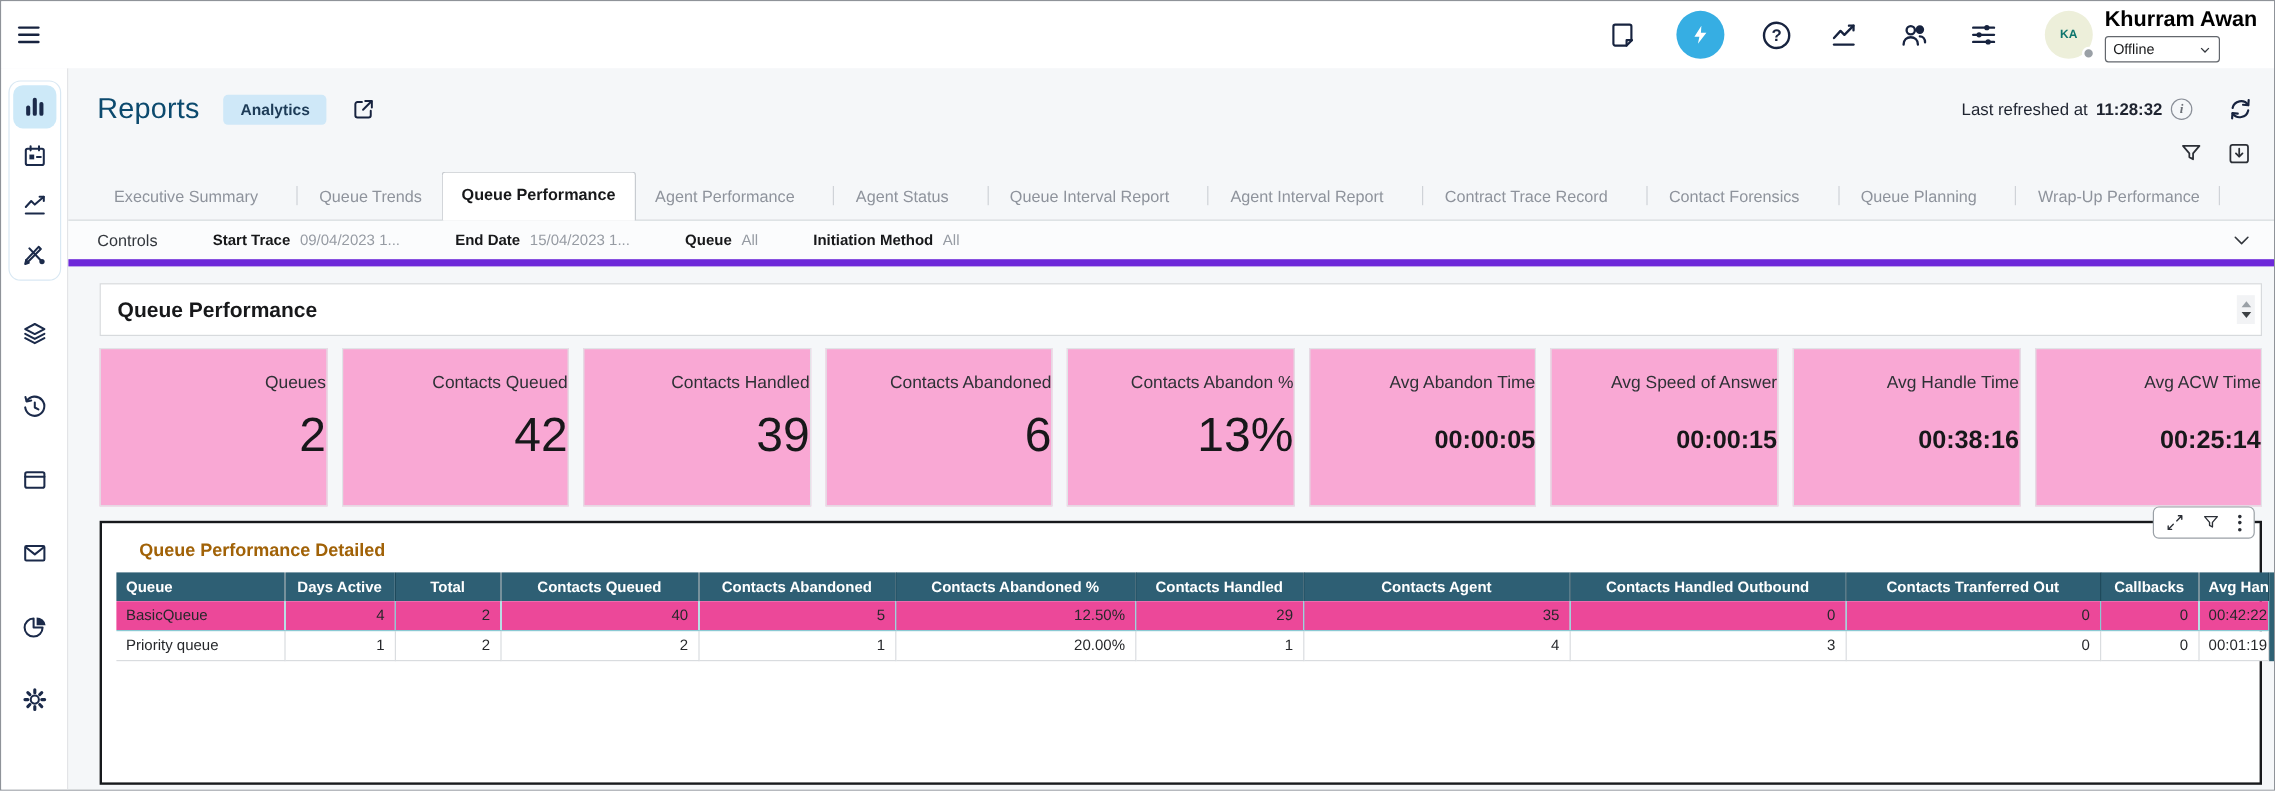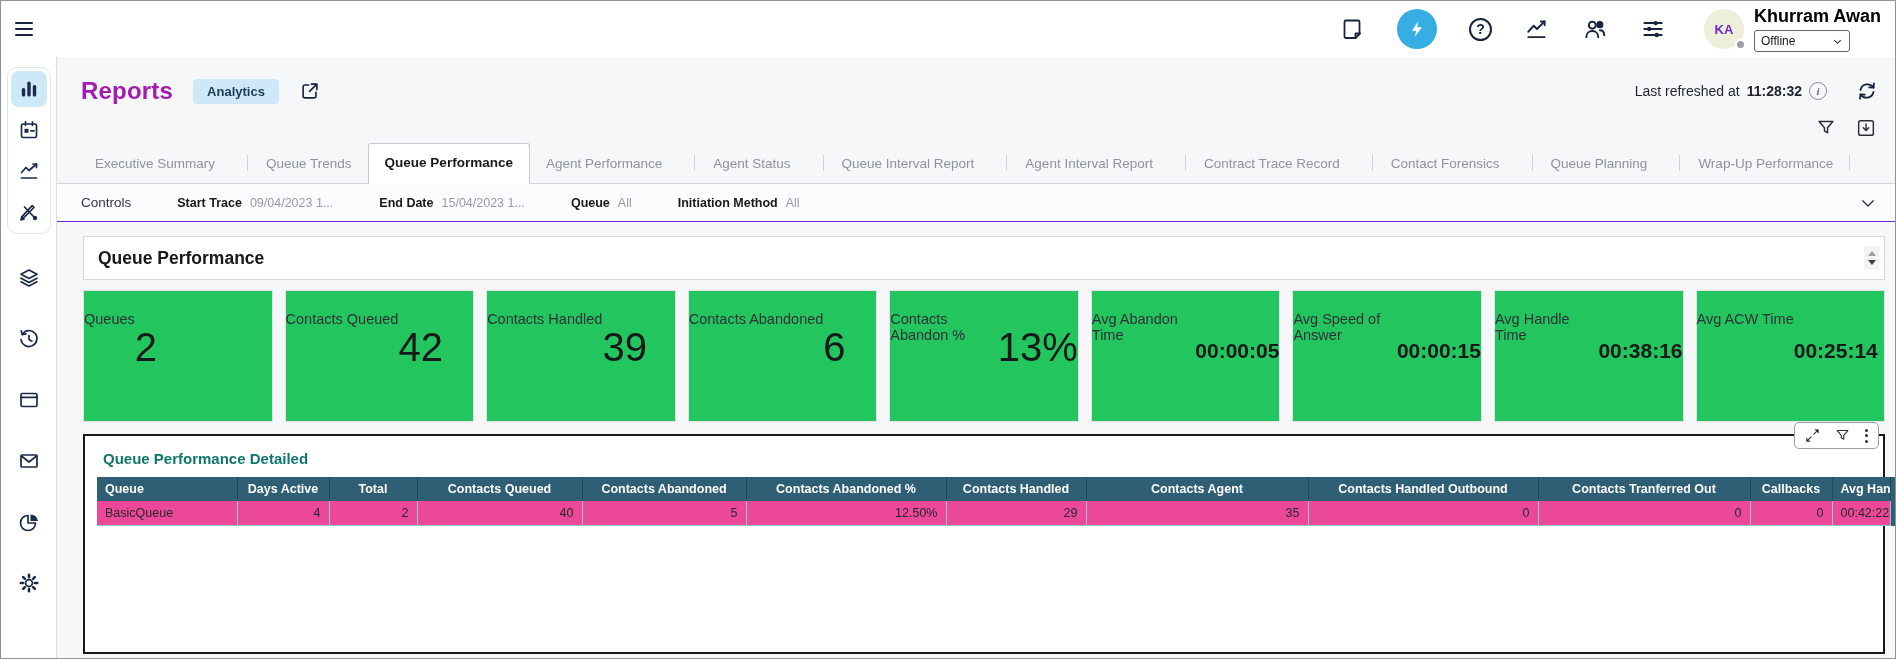--- a/index.html
+++ b/index.html
@@ -13,22 +13,22 @@
             justify-content:space-between; padding:0 14px 0 14px; flex:0 0 auto; }
   .hamburger { width:26px; height:26px; display:flex; flex-direction:column; justify-content:center; gap:4px; cursor:pointer; }
   .hamburger span { display:block; width:18px; height:2px; background:#17233f; border-radius:1px; }
   .top-right { display:flex; align-items:center; gap:32px; }
   .tb-icon { width:26px; height:26px; display:flex; align-items:center; justify-content:center; }
   .tb-icon svg { stroke:#17233f; fill:none; stroke-width:1.8; stroke-linecap:round; stroke-linejoin:round; }
   .boost-btn { width:40px; height:40px; border-radius:50%; background:#36aee3; display:flex; align-items:center; justify-content:center; }
   .help-circle { width:23px; height:23px; border-radius:50%; border:2px solid #17233f; color:#17233f;
                  font-size:14px; font-weight:700; display:flex; align-items:center; justify-content:center; }
   .user-cluster { display:flex; align-items:center; gap:10px; margin-left:6px; }
-  .avatar { width:40px; height:40px; border-radius:50%; background:#edefda; color:#6d28d9; font-weight:700;
-            font-size:13px; display:flex; align-items:center; justify-content:center; position:relative; }
+  .avatar { width:40px; height:40px; border-radius:50%; background:#edefda; color:#0f766e; font-weight:700;
+            font-size:10px; display:flex; align-items:center; justify-content:center; position:relative; }
   .status-dot { position:absolute; right:-2px; bottom:-1px; width:11px; height:11px; border-radius:50%;
                 background:#9aa0a6; border:2px solid #fff; }
   .user-meta { display:flex; flex-direction:column; gap:3px; }
   .user-name { font-size:18px; font-weight:700; color:#000000; }
   .status-select { width:96px; height:22px; border:1px solid #63676d; border-radius:3px; background:#fff;
                    display:flex; align-items:center; justify-content:space-between; padding:0 6px; font-size:12px; color:#17181a; cursor:pointer; }
 
   
   .body { flex:1; display:flex; min-height:0; }
   .sidebar { width:56px; background:#fff; border-right:1px solid #dcdee1; display:flex; flex-direction:column;
@@ -36,21 +36,21 @@
   .nav-group { border:1px solid #d9e8f3; border-radius:10px; padding:3px; display:flex; flex-direction:column; gap:5px; margin-bottom:26px; }
   .nav-item { width:36px; height:36px; border-radius:8px; display:flex; align-items:center; justify-content:center; cursor:pointer; }
   .nav-item.active { background:#cde9f8; }
   .nav-item.solo { margin-bottom:25px; }
   .nav-item svg { stroke:#1b2a4a; fill:none; stroke-width:1.7; stroke-linecap:round; stroke-linejoin:round; }
 
   .main { flex:1; display:flex; flex-direction:column; min-width:0; background:#f5f7f9; }
 
   
   .page-head { display:flex; align-items:center; padding:20px 16px 2px 24px; }
-  .page-title { font-size:24px; font-weight:700; color:#a21caf; letter-spacing:.2px; }
+  .page-title { font-size:24px; font-weight:400; color:#0c4a6e; letter-spacing:.2px; }
   .badge { margin-left:20px; background:#cfe8f8; color:#1d3b57; font-size:13px; font-weight:700;
            padding:5px 14px; border-radius:4px; }
   .ext-link { margin-left:20px; display:flex; cursor:pointer; }
   .ext-link svg, .refresh-wrap svg { stroke:#17233f; fill:none; stroke-width:1.8; stroke-linecap:round; stroke-linejoin:round; }
   .head-spacer { flex:1; }
   .refreshed { font-size:14px; color:#1f2430; display:flex; align-items:center; gap:7px; }
   .refreshed b { font-weight:700; }
   .info-circle { width:18px; height:18px; border-radius:50%; border:1.5px solid #8a8f98; color:#6b7076;
                  font-size:11px; font-style:italic; font-weight:700; display:flex; align-items:center; justify-content:center; font-family:"Liberation Serif",serif; }
   .refresh-wrap { margin-left:28px; display:flex; cursor:pointer; }
@@ -61,45 +61,45 @@
 
   
   .tabs { display:flex; align-items:flex-end; padding:2px 0 0 22px; border-bottom:1px solid #d2d5d9; }
   .tab { padding:11px 16px 12px; font-size:13.5px; color:#8e939c; white-space:nowrap; cursor:pointer; display:flex; align-items:center; }
   .tab.sep::before { content:''; width:1px; height:16px; background:#cfd3d8; margin-right:18px; display:inline-block; }
   .tab.active { background:#fff; border:1px solid #c8ccd1; border-bottom:none; border-radius:3px 3px 0 0;
                 color:#17181a; font-weight:700; margin-bottom:-1px; padding-bottom:14px; }
   .tab-trail { width:1px; height:16px; background:#cfd3d8; margin-bottom:12px; }
 
   
-  .controls { height:38px; background:#fbfcfd; border-bottom:1px solid #6d28d9; display:flex; align-items:center;
+  .controls { height:38px; background:#fbfcfd; border-bottom:6px solid #6d28d9; display:flex; align-items:center;
               padding:0 18px 0 24px; gap:46px; }
   .controls-label { font-size:13.5px; color:#33373d; }
   .filter-pair { display:flex; align-items:center; gap:8px; font-size:12.5px; cursor:pointer; }
   .filter-pair .fl { font-weight:700; color:#17181a; }
   .filter-pair .fv { color:#969ba3; }
   .controls-spacer { flex:1; }
   .controls svg { stroke:#33373d; fill:none; stroke-width:1.8; stroke-linecap:round; stroke-linejoin:round; cursor:pointer; }
 
   
   .content { flex:1; display:flex; flex-direction:column; padding:14px 10px 4px 26px; min-height:0; }
   .section-bar { height:44px; background:#fff; border:1px solid #d7dadd; display:flex; align-items:center; padding:0 5px 0 14px; }
   .section-title { flex:1; font-size:17.5px; font-weight:700; color:#17181a; }
   .spinner { width:15px; background:#f2f3f5; display:flex; flex-direction:column; align-items:center; gap:4px; padding:5px 0; cursor:pointer; }
   .spin-up { width:0; height:0; border-left:4px solid transparent; border-right:4px solid transparent; border-bottom:5px solid #9aa0a6; }
   .spin-dn { width:0; height:0; border-left:4px solid transparent; border-right:4px solid transparent; border-top:5px solid #3c4043; }
 
   .kpi-row { display:flex; gap:12px; margin-top:10px; height:132px; flex:0 0 auto; }
-  .kpi { flex:1; background:#22c55e; border:1px solid #e1e3e7; display:flex; flex-direction:row; align-items:flex-start; padding-top:20px; }
+  .kpi { flex:1; background:#f9a8d4; border:1px solid #e1e3e7; display:flex; flex-direction:column; align-items:flex-end; padding-top:20px; }
   .kpi-label { font-size:14.5px; color:#2e3136; }
   .kpi-value.count { margin-top:14px; font-size:40px; font-weight:400; color:#17181a; }
   .kpi-value.time { margin-top:28px; font-size:21px; font-weight:700; color:#17181a; }
 
   .panel { flex:1; margin-top:12px; background:#fff; border:2px solid #17191c; position:relative; padding:12px 12px 8px 12px; min-height:0; }
-  .panel-title { font-size:15px; font-weight:700; color:#0f766e; margin:2px 0 10px 6px; }
+  .panel-title { font-size:15px; font-weight:700; color:#a16207; margin:2px 0 10px 19px; }
   .panel-toolbar { position:absolute; top:-14px; right:4px; background:#fff; border:1px solid #9aa0a6; border-radius:5px;
                    padding:4px 9px; display:flex; align-items:center; gap:13px; }
   .panel-toolbar svg { stroke:#2b2f36; fill:none; stroke-width:1.6; stroke-linecap:round; stroke-linejoin:round; cursor:pointer; }
   .kebab { display:flex; flex-direction:column; gap:2.5px; cursor:pointer; padding:0 1px; }
   .kebab i { width:3px; height:3px; border-radius:50%; background:#2b2f36; }
 
   .table-wrap { display:flex; align-items:stretch; }
   table { width:100%; border-collapse:collapse; table-layout:fixed; font-size:12.5px; }
   thead th { background:#2e5f74; color:#fff; font-weight:700; padding:5px 8px; text-align:center;
              border-right:1px solid #1f4a5c; white-space:nowrap; overflow:hidden; }
@@ -436,20 +436,34 @@
                   <td>40</td>
                   <td>5</td>
                   <td>12.50%</td>
                   <td>29</td>
                   <td>35</td>
                   <td>0</td>
                   <td>0</td>
                   <td>0</td>
                   <td>00:42:22</td>
                 </tr>
+                <tr>
+                  <td>Priority queue</td>
+                  <td>1</td>
+                  <td>2</td>
+                  <td>2</td>
+                  <td>1</td>
+                  <td>20.00%</td>
+                  <td>1</td>
+                  <td>4</td>
+                  <td>3</td>
+                  <td>0</td>
+                  <td>0</td>
+                  <td>00:01:19</td>
+                </tr>
               </tbody>
             </table>
             <div class="vscroll"></div>
           </div>
         </div>
 
       </div>
     </div>
   </div>
 </div>

